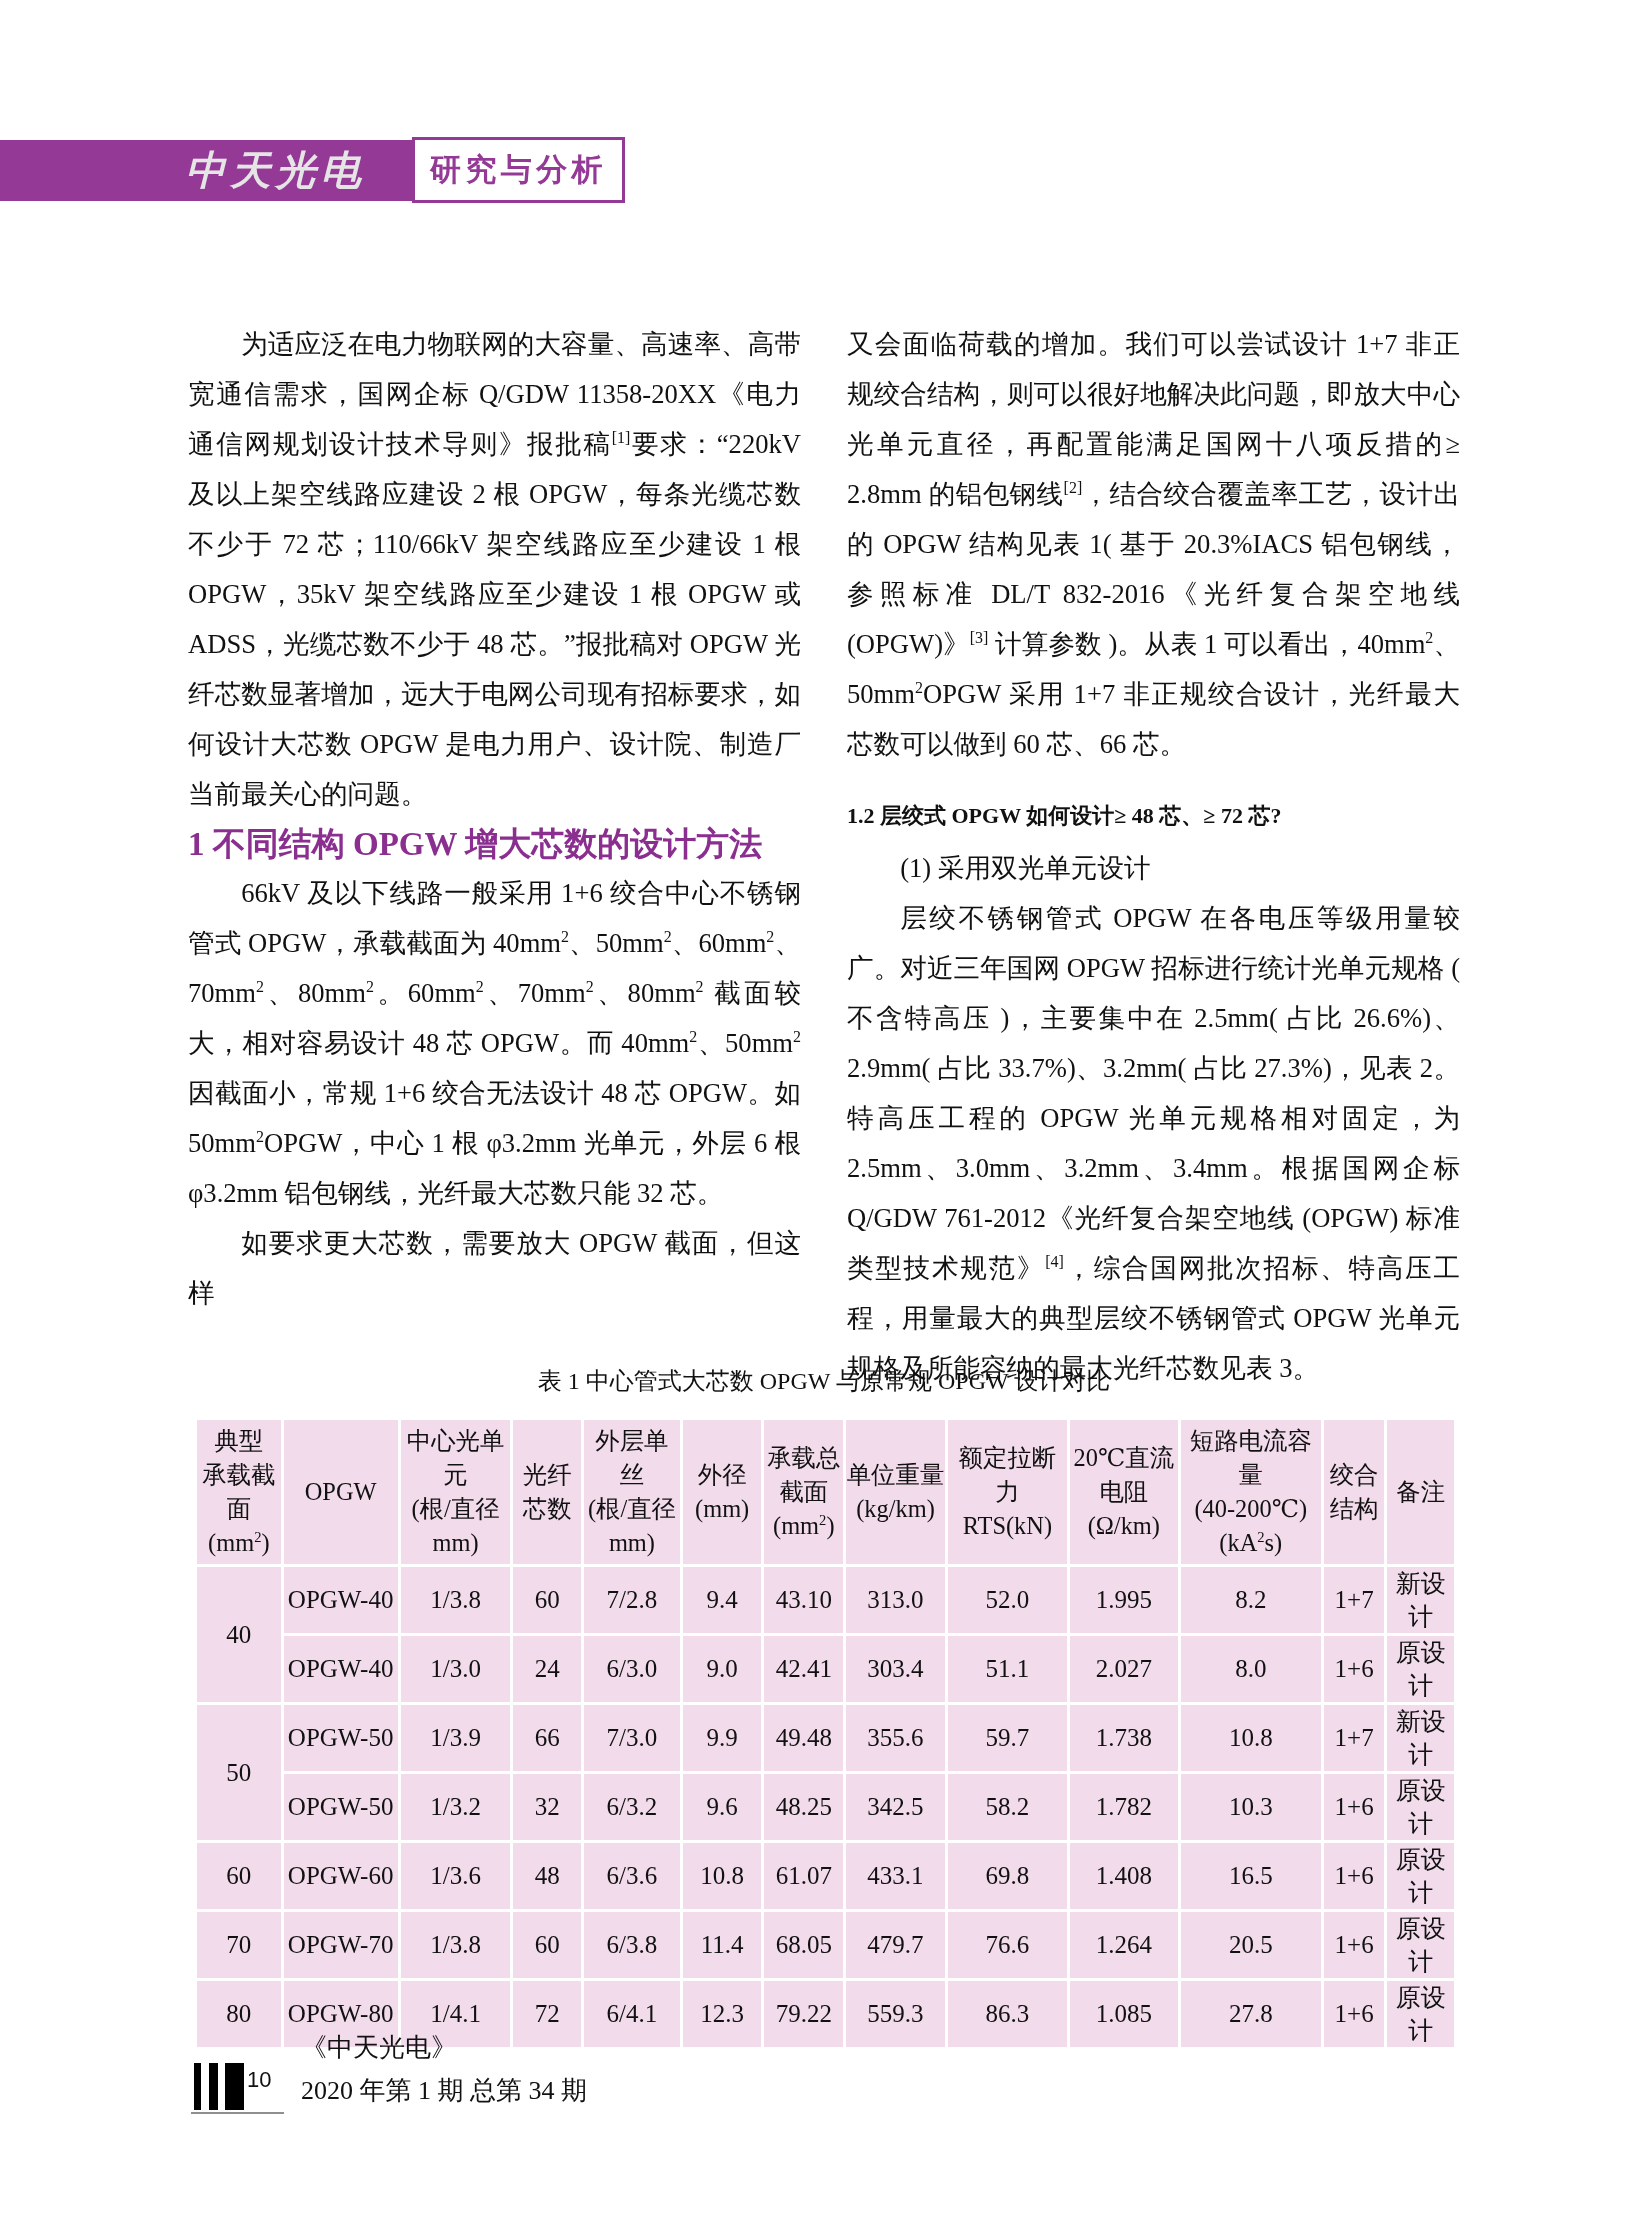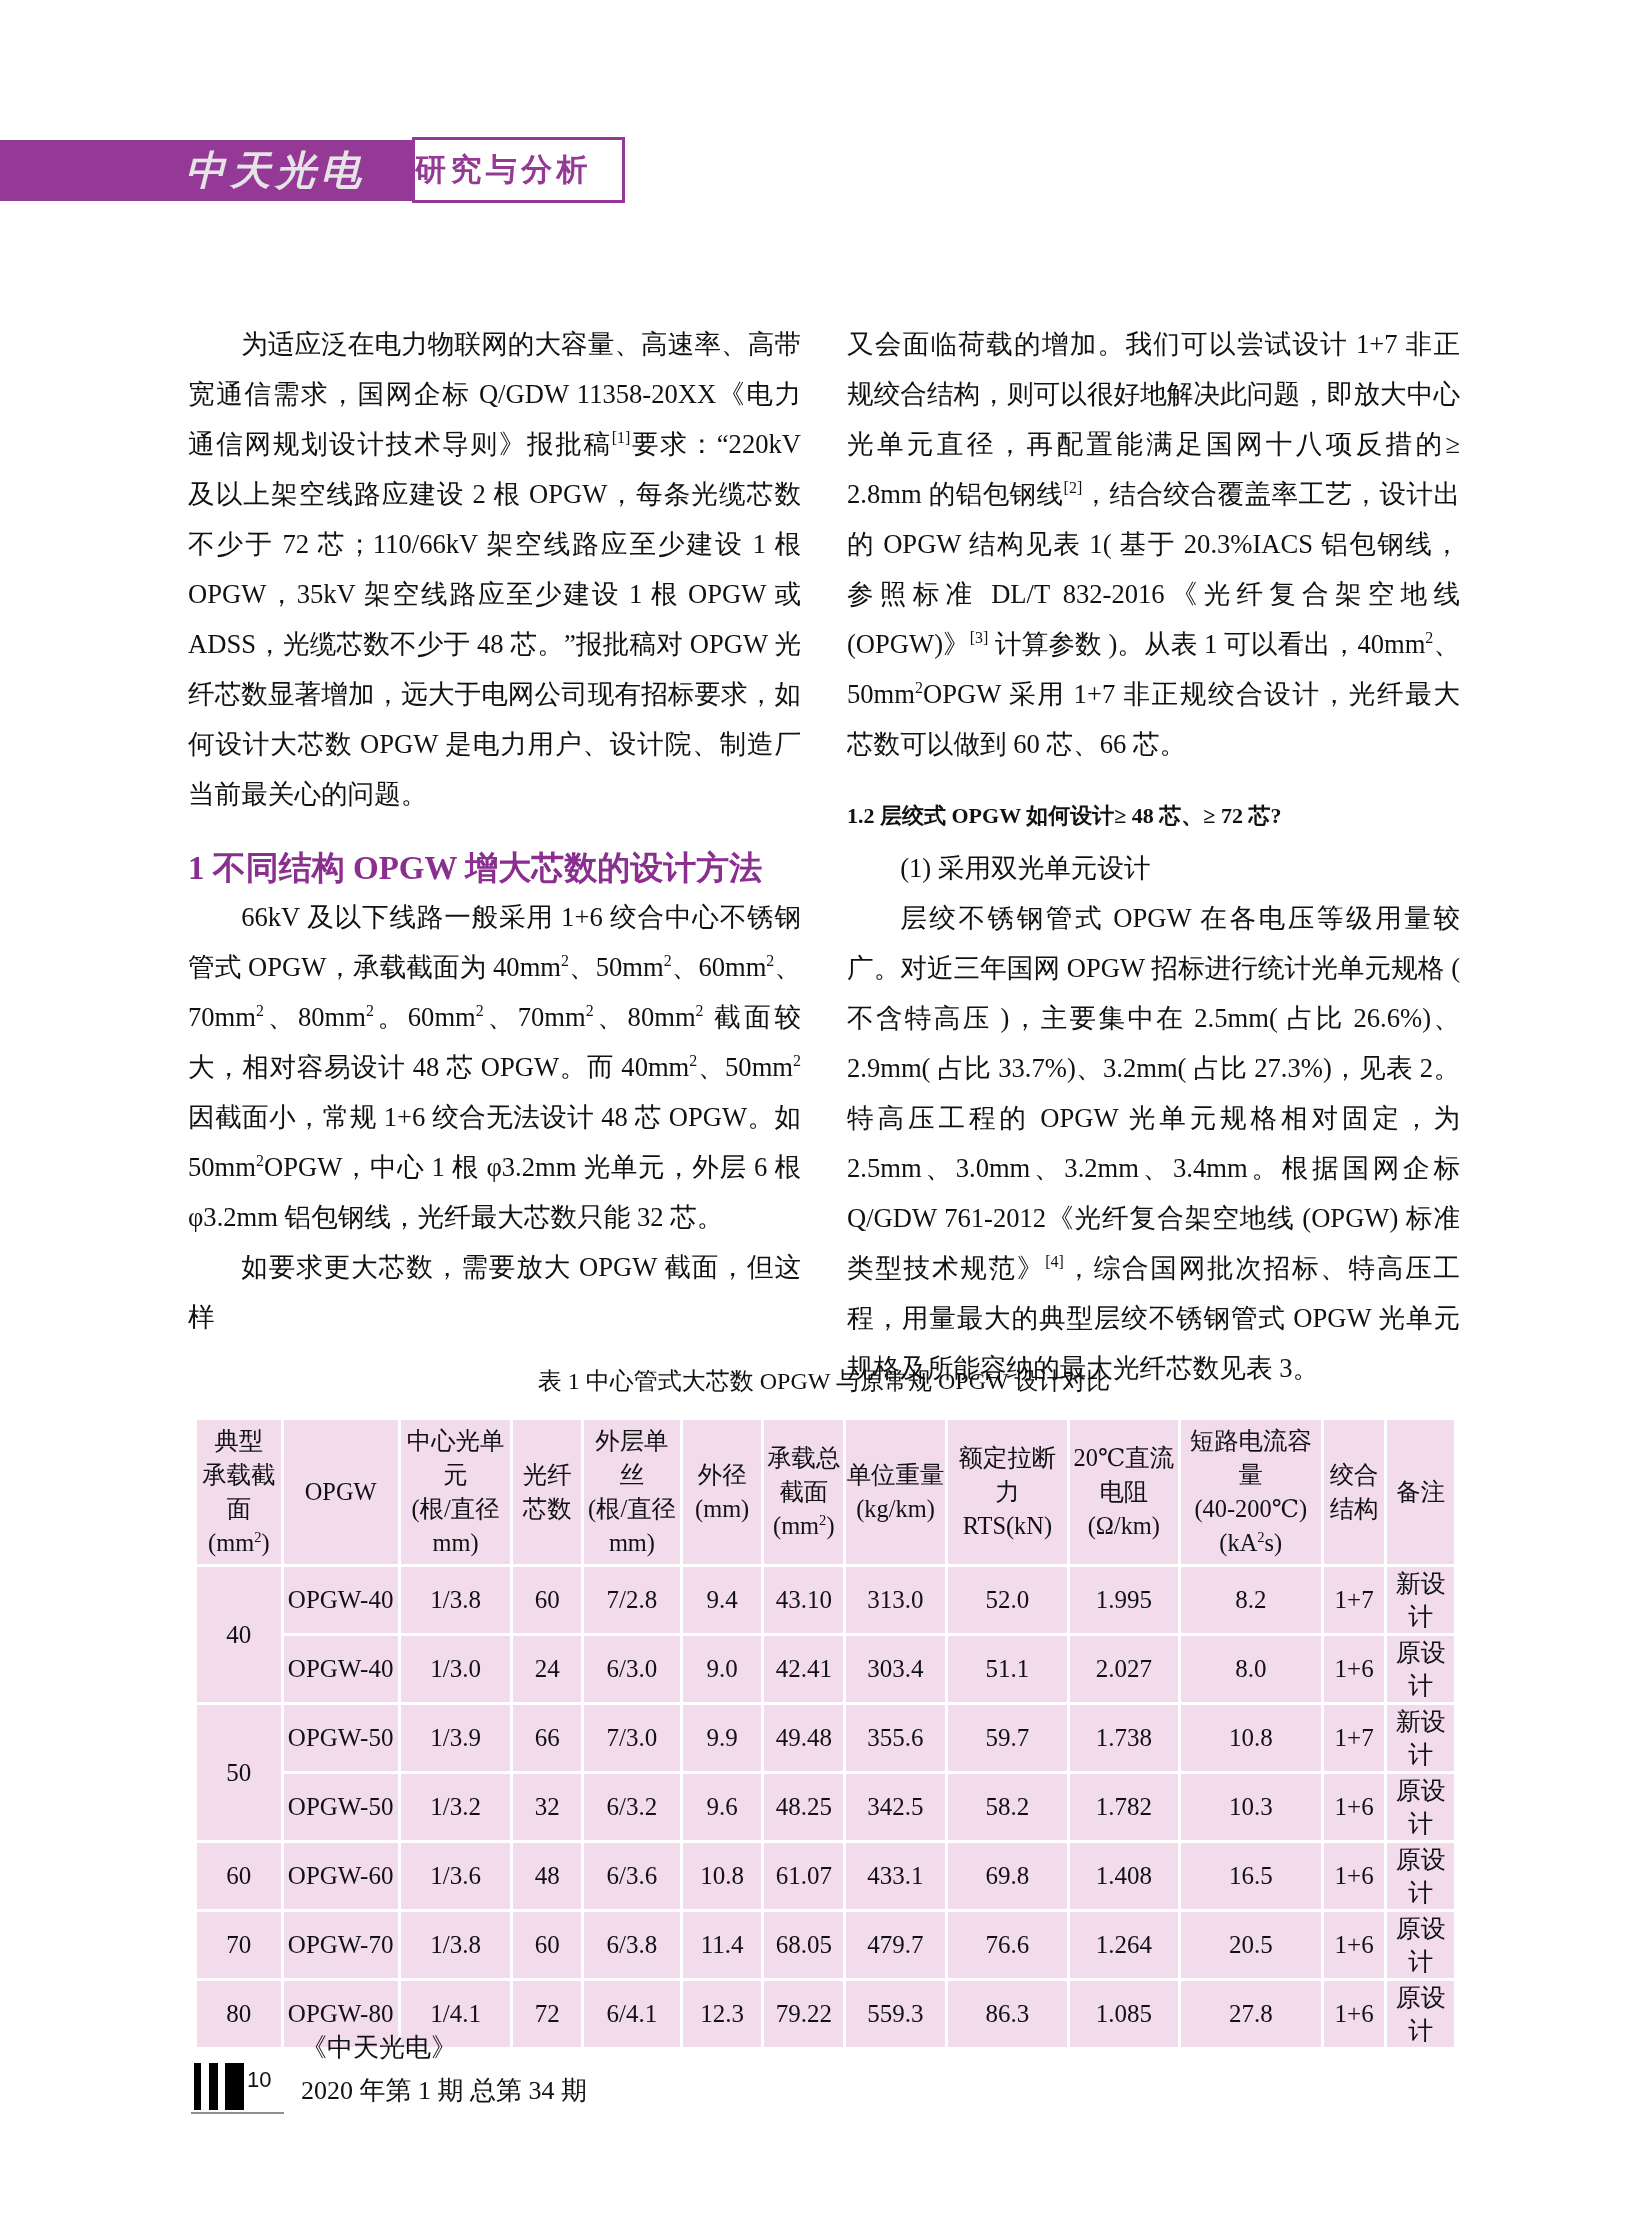--- a/index.html
+++ b/index.html
@@ -13,34 +13,34 @@
     position:absolute;left:0;top:140px;width:412px;height:61px;background:var(--purple);
     display:flex;align-items:center;justify-content:flex-end;padding-right:46px;box-sizing:border-box;
   }
   .logo{
     color:#e5e5e5;font-size:40px;font-weight:bold;font-style:italic;letter-spacing:5.2px;
     font-family:"DejaVu Serif","Liberation Serif",serif;white-space:nowrap;
   }
   .header-tab{
     position:absolute;left:412px;top:137px;width:213px;height:66px;background:#fff;
     border:3px solid var(--purple);box-sizing:border-box;
-    display:flex;align-items:center;
+    display:flex;align-items:center;justify-content:center;
   }
   .header-tab span{
     color:var(--purple);font-size:31px;letter-spacing:4.4px;font-weight:bold;
     font-family:"Liberation Sans","DejaVu Sans",sans-serif;white-space:nowrap;
   }
   
   .col{position:absolute;top:319px;width:613px;}
   .col-left{left:188px;}
   .col-right{left:847px;}
   p.body{margin:0;font-size:26.6px;line-height:50px;text-align:justify;}
   .indent{text-indent:2em;}
   sup{font-size:60%;line-height:0;}
-  .h1{margin:26px 0 0 0;font-size:33px;line-height:47px;color:var(--heading);font-weight:bold;}
+  .h1{margin:2px 0 0 0;font-size:33px;line-height:47px;color:var(--heading);font-weight:bold;}
   .h2{margin:23.6px 0 4.4px 0;font-size:22px;line-height:46px;color:#111;font-weight:bold;}
   
   .table-title{
     position:absolute;left:188px;top:1365px;width:1272px;text-align:center;font-size:24px;color:#111;
   }
   table.data-table{
     position:absolute;left:194px;top:1417px;width:1263px;
     border-collapse:separate;border-spacing:3.7px;table-layout:fixed;
   }
   .data-table th,.data-table td{

